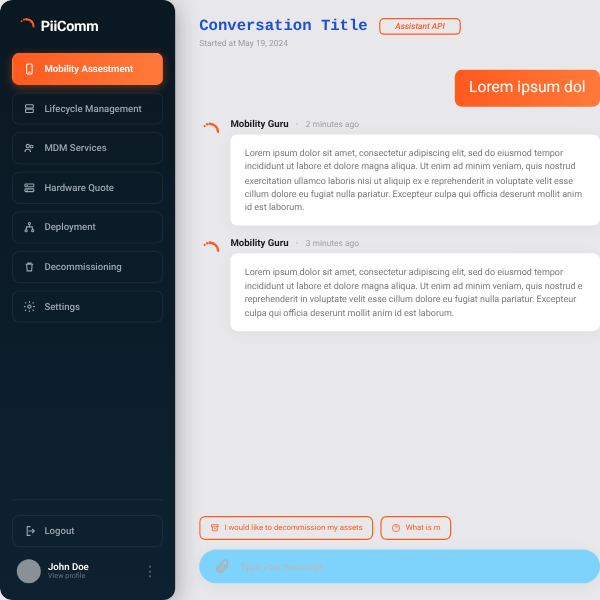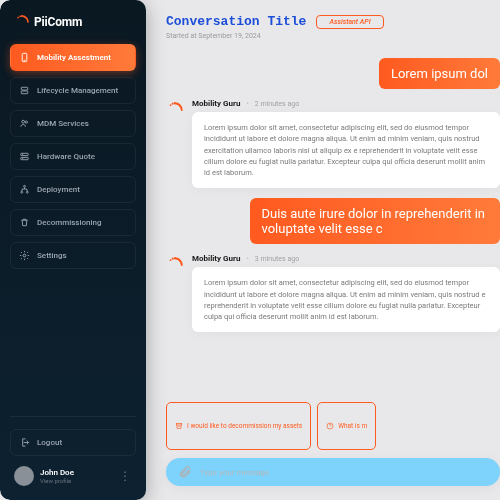--- a/index.html
+++ b/index.html
@@ -33,21 +33,21 @@
   .thread { flex: 1; overflow: hidden; margin-top: 18px; display: flex; flex-direction: column; gap: 10px; }
   .bubble-right { align-self: flex-end; background: linear-gradient(90deg, #ff5a1f, #ff7a3a); color: #fff; font-size: 13px; padding: 8px 12px; border-radius: 6px; max-width: 75%; margin-right: 0; }
   .msg-block { display: flex; gap: 8px; align-items: flex-start; }
   .msg-avatar { width: 18px; height: 18px; flex-shrink: 0; margin-top: 2px; }
   .msg-content { flex: 1; }
   .msg-head { display: flex; align-items: center; gap: 6px; margin-bottom: 4px; }
   .msg-author { font-size: 8px; font-weight: 700; color: #1a1a1a; }
   .msg-time { font-size: 7px; color: #a0a0a0; }
   .msg-card { background: #ffffff; border-radius: 6px; padding: 10px 12px; font-size: 7.5px; line-height: 1.5; color: #7a7a7a; box-shadow: 0 2px 12px rgba(0,0,0,0.04); }
   .suggestions { display: flex; gap: 6px; margin-top: 6px; overflow: hidden; }
-  .suggestion { border: 1px solid #ff5a1f; color: #ff5a1f; font-size: 6.5px; padding: 19px 8px; border-radius: 5px; white-space: nowrap; display:flex; align-items:center; gap:4px; }
+  .suggestion { border: 1px solid #ff5a1f; color: #ff5a1f; font-size: 6.5px; padding: 5px 8px; border-radius: 5px; white-space: nowrap; display:flex; align-items:center; gap:4px; }
   .sugg-icon { width:8px; height:8px; }
   .composer { display: flex; align-items: center; gap: 8px; background: #7dd3fc; border-radius: 20px; padding: 7px 12px; margin-top: 8px; box-shadow: 0 2px 12px rgba(0,0,0,0.05); }
   .attach { width: 14px; height: 14px; color: #b0b0b0; flex-shrink:0; }
   .composer input { border: none; outline: none; flex: 1; font-size: 8px; color: #666; background: transparent; }
   .composer input::placeholder { color: #b8b8b8; }
   .swirl { fill: none; stroke: #ff5a1f; stroke-width: 2.5; stroke-linecap: round; }
   .swirl-dots { fill: #ff5a1f; }
 </style>
 </head>
 <body>
@@ -139,21 +139,21 @@
       </div>
     </div>
   </div>
 </div>
 
 <div class="main">
   <div class="header">
     <span class="title">Conversation Title</span>
     <span class="chip">Assistant API</span>
   </div>
-  <div class="sub">Started at September 19, 2024</div>
+  <div class="sub">Started at May 19, 2024</div>
 
   <div class="thread">
     <div class="bubble-right">Lorem ipsum dol</div>
 
     <div class="msg-block">
       <svg class="msg-avatar" viewBox="0 0 24 24">
           <path class="swirl" d="M12 3 A9 9 0 0 1 21 12"></path>
           <circle class="swirl-dots" cx="12" cy="3" r="1.5"></circle>
           <circle class="swirl-dots" cx="15.5" cy="4" r="1.3"></circle>
           <circle class="swirl-dots" cx="18.5" cy="6.5" r="1.2"></circle>
@@ -164,21 +164,20 @@
       <div class="msg-content">
         <div class="msg-head">
           <span class="msg-author">Mobility Guru</span>
           <span style="color:#c0c0c0;font-size:7px;">•</span>
           <span class="msg-time">2 minutes ago</span>
         </div>
         <div class="msg-card">Lorem ipsum dolor sit amet, consectetur adipiscing elit, sed do eiusmod tempor incididunt ut labore et dolore magna aliqua. Ut enim ad minim veniam, quis nostrud exercitation ullamco laboris nisi ut aliquip ex e reprehenderit in voluptate velit esse cillum dolore eu fugiat nulla pariatur. Excepteur culpa qui officia deserunt mollit anim id est laborum.</div>
       </div>
     </div>
 
-    <div class="bubble-right">Duis aute irure dolor in reprehenderit in voluptate velit esse c</div>
 
     <div class="msg-block">
       <svg class="msg-avatar" viewBox="0 0 24 24">
           <path class="swirl" d="M12 3 A9 9 0 0 1 21 12"></path>
           <circle class="swirl-dots" cx="12" cy="3" r="1.5"></circle>
           <circle class="swirl-dots" cx="15.5" cy="4" r="1.3"></circle>
           <circle class="swirl-dots" cx="18.5" cy="6.5" r="1.2"></circle>
           <circle class="swirl-dots" cx="20.5" cy="10" r="1.1"></circle>
           <circle class="swirl-dots" cx="9" cy="3.5" r="1.4"></circle>
           <circle class="swirl-dots" cx="6" cy="5.5" r="1.2"></circle>

